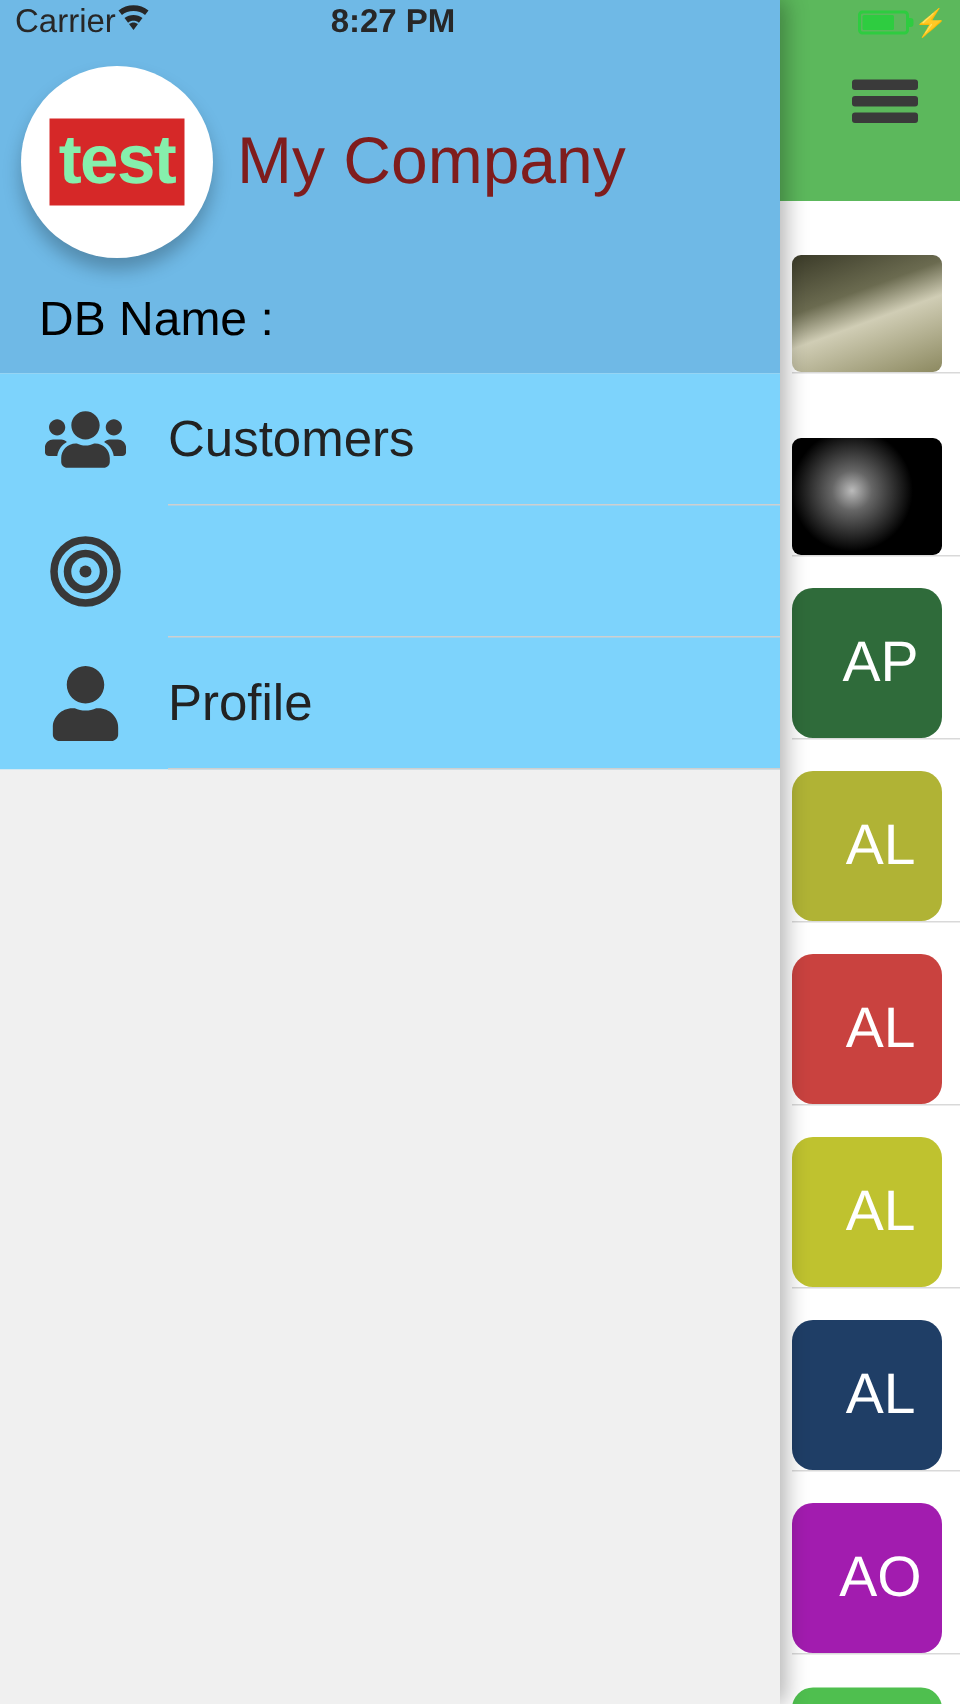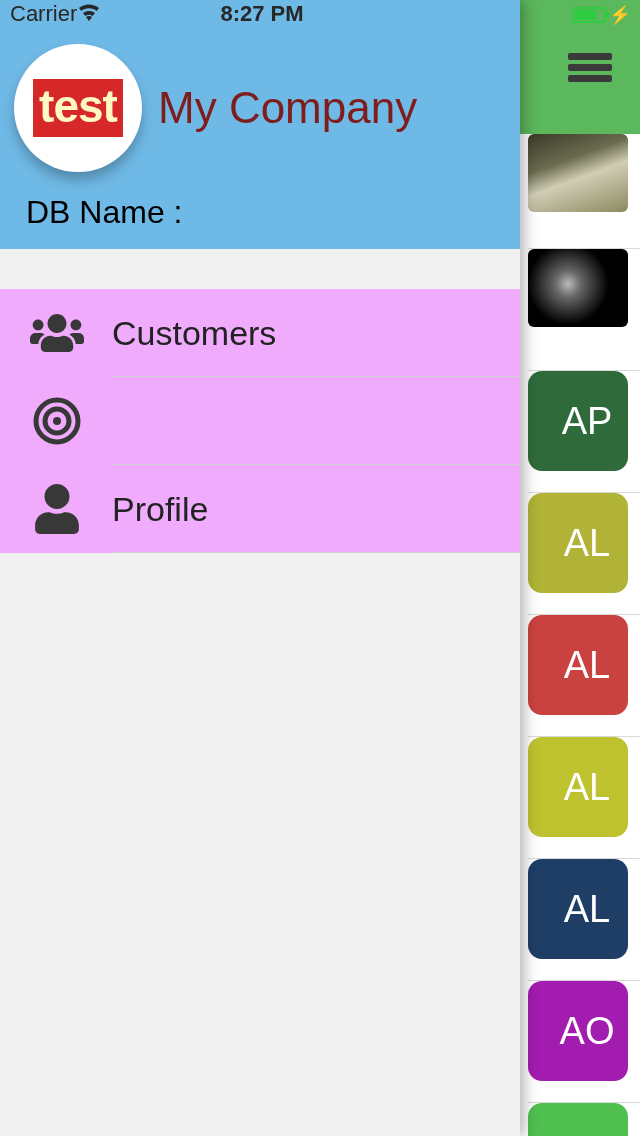--- a/index.html
+++ b/index.html
@@ -11,46 +11,46 @@
     .right-header { width: 120px; height: 134px; background: #5cb85c; display: flex; align-items: center; justify-content: flex-end; padding-right: 28px; }
     .hamburger { display: inline-block; }
     .hamburger-line { display: block; width: 44px; height: 7px; background: #3a3a3a; border-radius: 2px; margin: 4px 0; }
     .right-status { position: absolute; top: 4px; right: 8px; display: flex; align-items: center; gap: 4px; }
     .battery { width: 34px; height: 16px; border: 2px solid #2ecc40; border-radius: 3px; position: relative; }
     .battery::after { content: ""; position: absolute; right: -5px; top: 3px; width: 3px; height: 6px; background: #2ecc40; border-radius: 0 2px 2px 0; }
     .battery-fill { position: absolute; left: 1px; top: 1px; bottom: 1px; width: 70%; background: #2ecc40; border-radius: 1px; }
     .bolt { font-size: 18px; color: #000; }
 
     .right-list { padding-left: 8px; }
-    .right-item { display: flex; align-items: flex-start; height: 115px; border-bottom: 1px solid #d9d9d9; }
+    .right-item { display: flex; align-items: flex-end; height: 115px; border-bottom: 1px solid #d9d9d9; }
     .thumb-img { width: 100px; height: 78px; border-radius: 6px; background: #555; overflow: hidden; flex-shrink: 0; }
     .thumb-img.img1 { background: linear-gradient(160deg, #3a3a28 0%, #6b6b50 35%, #d0cdb5 55%, #8c8960 100%); }
     .thumb-img.img2 { background: radial-gradient(circle at 40% 45%, #bbb 0%, #666 18%, #000 55%); }
     .avatar { width: 100px; height: 100px; border-radius: 14px; display: flex; align-items: center; justify-content: center; color: #fff; font-size: 38px; font-weight: 400; padding-left: 18px; flex-shrink: 0; }
     .right-item.tall { height: 122px; }
     .right-item.last { border-bottom: none; }
 
     
     .main-panel { position: absolute; top: 0; left: 0; width: 520px; height: 1136px; background: #f0f0f0; box-shadow: 4px 0 14px rgba(0,0,0,0.3); }
     .status-bar { height: 28px; background: #6fb9e6; display: flex; align-items: center; padding: 0 10px; color: #272727; font-size: 22px; font-weight: 500; }
     .status-left { display: flex; align-items: center; gap: 0; }
     .wifi-icon { font-size: 20px; }
     .status-center { position: absolute; left: 4px; right: 0; text-align: center; font-weight: 600; }
     .status-center span { display: inline-block; }
 
     .header-blue { background: #6fb9e6; padding: 16px 14px 18px 14px; }
     .company-row { display: flex; align-items: center; gap: 16px; }
     .logo-circle { width: 128px; height: 128px; border-radius: 50%; background: #fff; display: flex; align-items: center; justify-content: center; box-shadow: 0 8px 12px rgba(0,0,0,0.25); flex-shrink: 0; }
     .logo-box { background: #d62828; padding: 4px 6px 8px 6px; }
-    .logo-text { color: #fef9c3; font-weight: 800; font-size: 46px; font-family: Arial, sans-serif; letter-spacing: -1px; line-height: 1; }
+    .logo-text { color: #86efac; font-weight: 800; font-size: 46px; font-family: Arial, sans-serif; letter-spacing: -1px; line-height: 1; }
     .company-name { font-size: 44px; font-weight: 500; color: #7f1d1d; }
     .info-line { font-size: 32px; color: #000000; margin-top: 22px; margin-left: 12px; }
     .info-line + .info-line { margin-top: 12px; }
 
-    .menu { background: #f0abfc; margin-top: 40px; }
+    .menu { background: #7dd3fc; }
     .menu-item { display: flex; align-items: center; height: 88px; padding: 0 20px 0 28px; position: relative; }
     .menu-item::after { content: ""; position: absolute; left: 112px; right: 0; bottom: 0; height: 1px; background: #cfcfcf; }
     .menu-icon { width: 58px; display: flex; align-items: center; justify-content: center; color: #383838; flex-shrink: 0; }
     .menu-label { font-size: 34px; color: #222; margin-left: 26px; }
     .below-menu { background: #f0f0f0; height: 100%; }
   </style>
 </head>
 <body>
 <div class="viewport">
 

